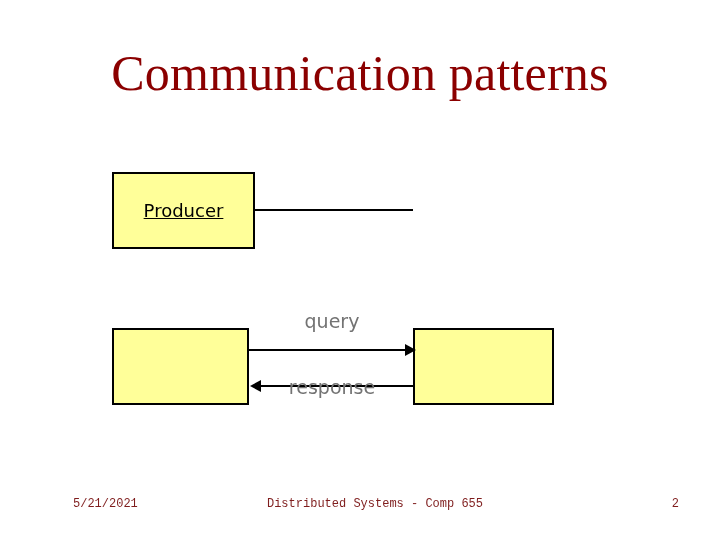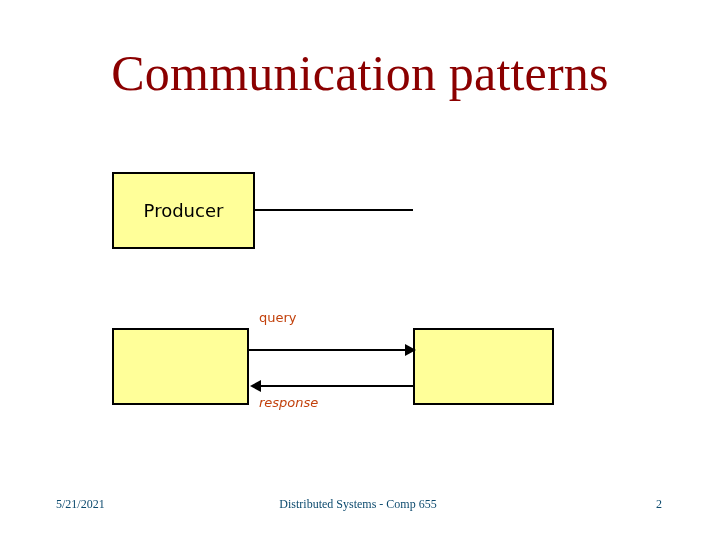--- a/index.html
+++ b/index.html
@@ -35,20 +35,21 @@
     position: absolute;
     background: #ffff99;
     border: 2px solid #000000;
     box-sizing: border-box;
     display: flex;
     align-items: center;
     justify-content: center;
     font-family: "DejaVu Sans", sans-serif;
     font-size: 18px;
     color: #000000;
+    text-decoration: underline;
   }
   #box-producer {
     left: 112px;
     top: 172px;
     width: 143px;
     height: 77px;
   }
   #box-consumer {
     left: 413px;
     top: 172px;
@@ -112,42 +113,42 @@
     top: 344px;
   }
   #arrow-response {
     left: 250px;
     top: 380px;
   }
 
   .caption {
     position: absolute;
     font-family: "DejaVu Sans", sans-serif;
-    font-size: 13px;
-    color: #c2410c;
-    text-align: left;
+    font-size: 19px;
+    color: #737373;
+    text-align: center;
   }
   #label-query {
     left: 259px;
     top: 310px;
     width: 146px;
   }
   #label-response {
     left: 259px;
-    top: 395px;
+    top: 376px;
     width: 146px;
-    font-style: italic;
   }
 
   
   .footer-text {
     position: absolute;
-    font-family: Liberation Serif, serif;
+    font-family: Liberation Mono, monospace;
     font-size: 12px;
-    color: #0c4a6e;
+    color: #7f1d1d;
+    margin-left: 17px;
   }
   #footer-date {
     left: 56px;
     top: 497px;
   }
   #footer-center {
     left: 0;
     top: 497px;
     width: 716px;
     text-align: center;

